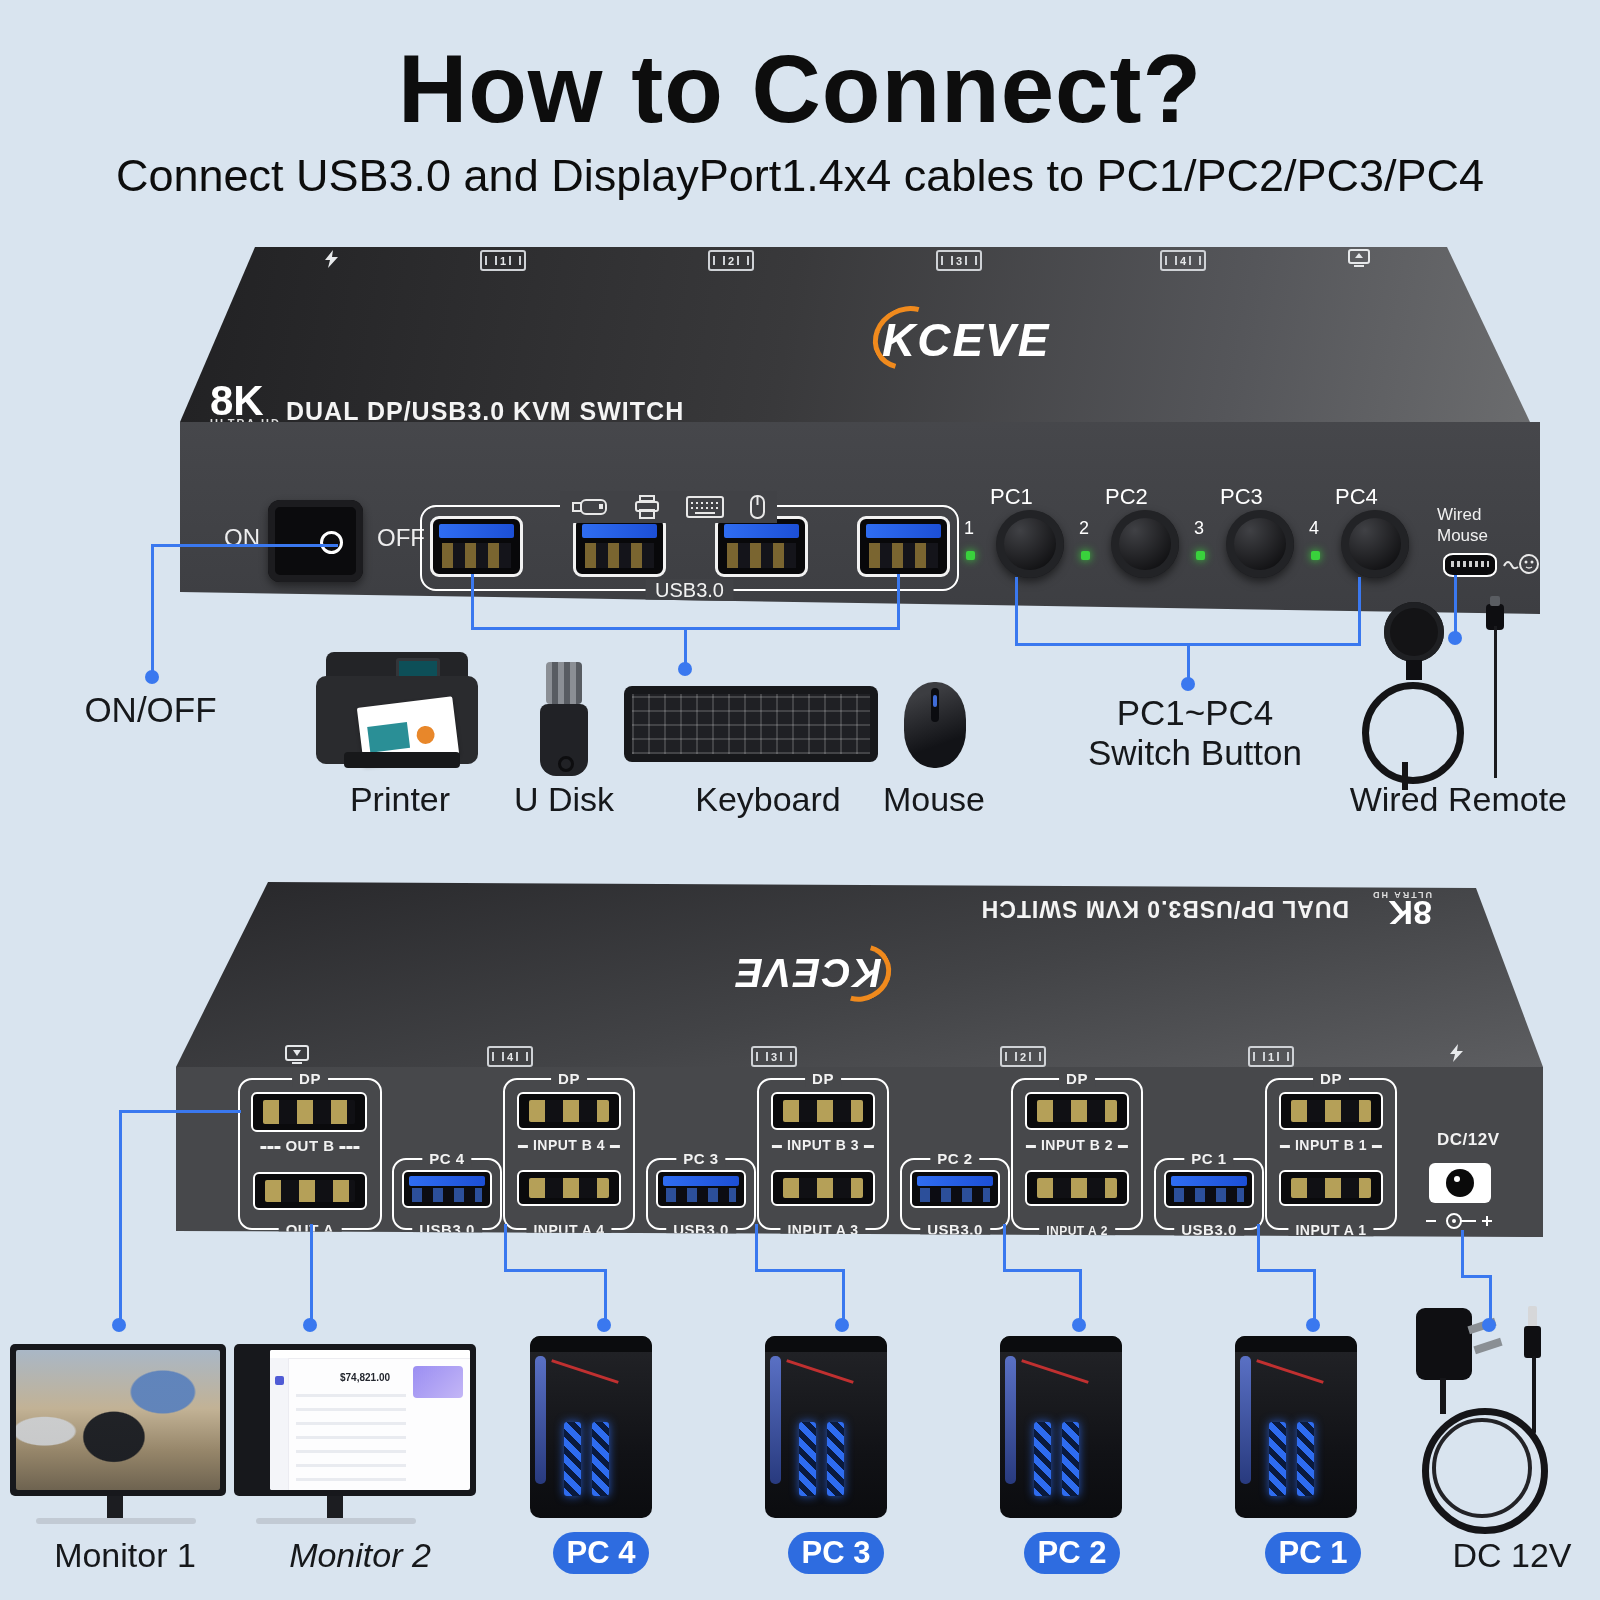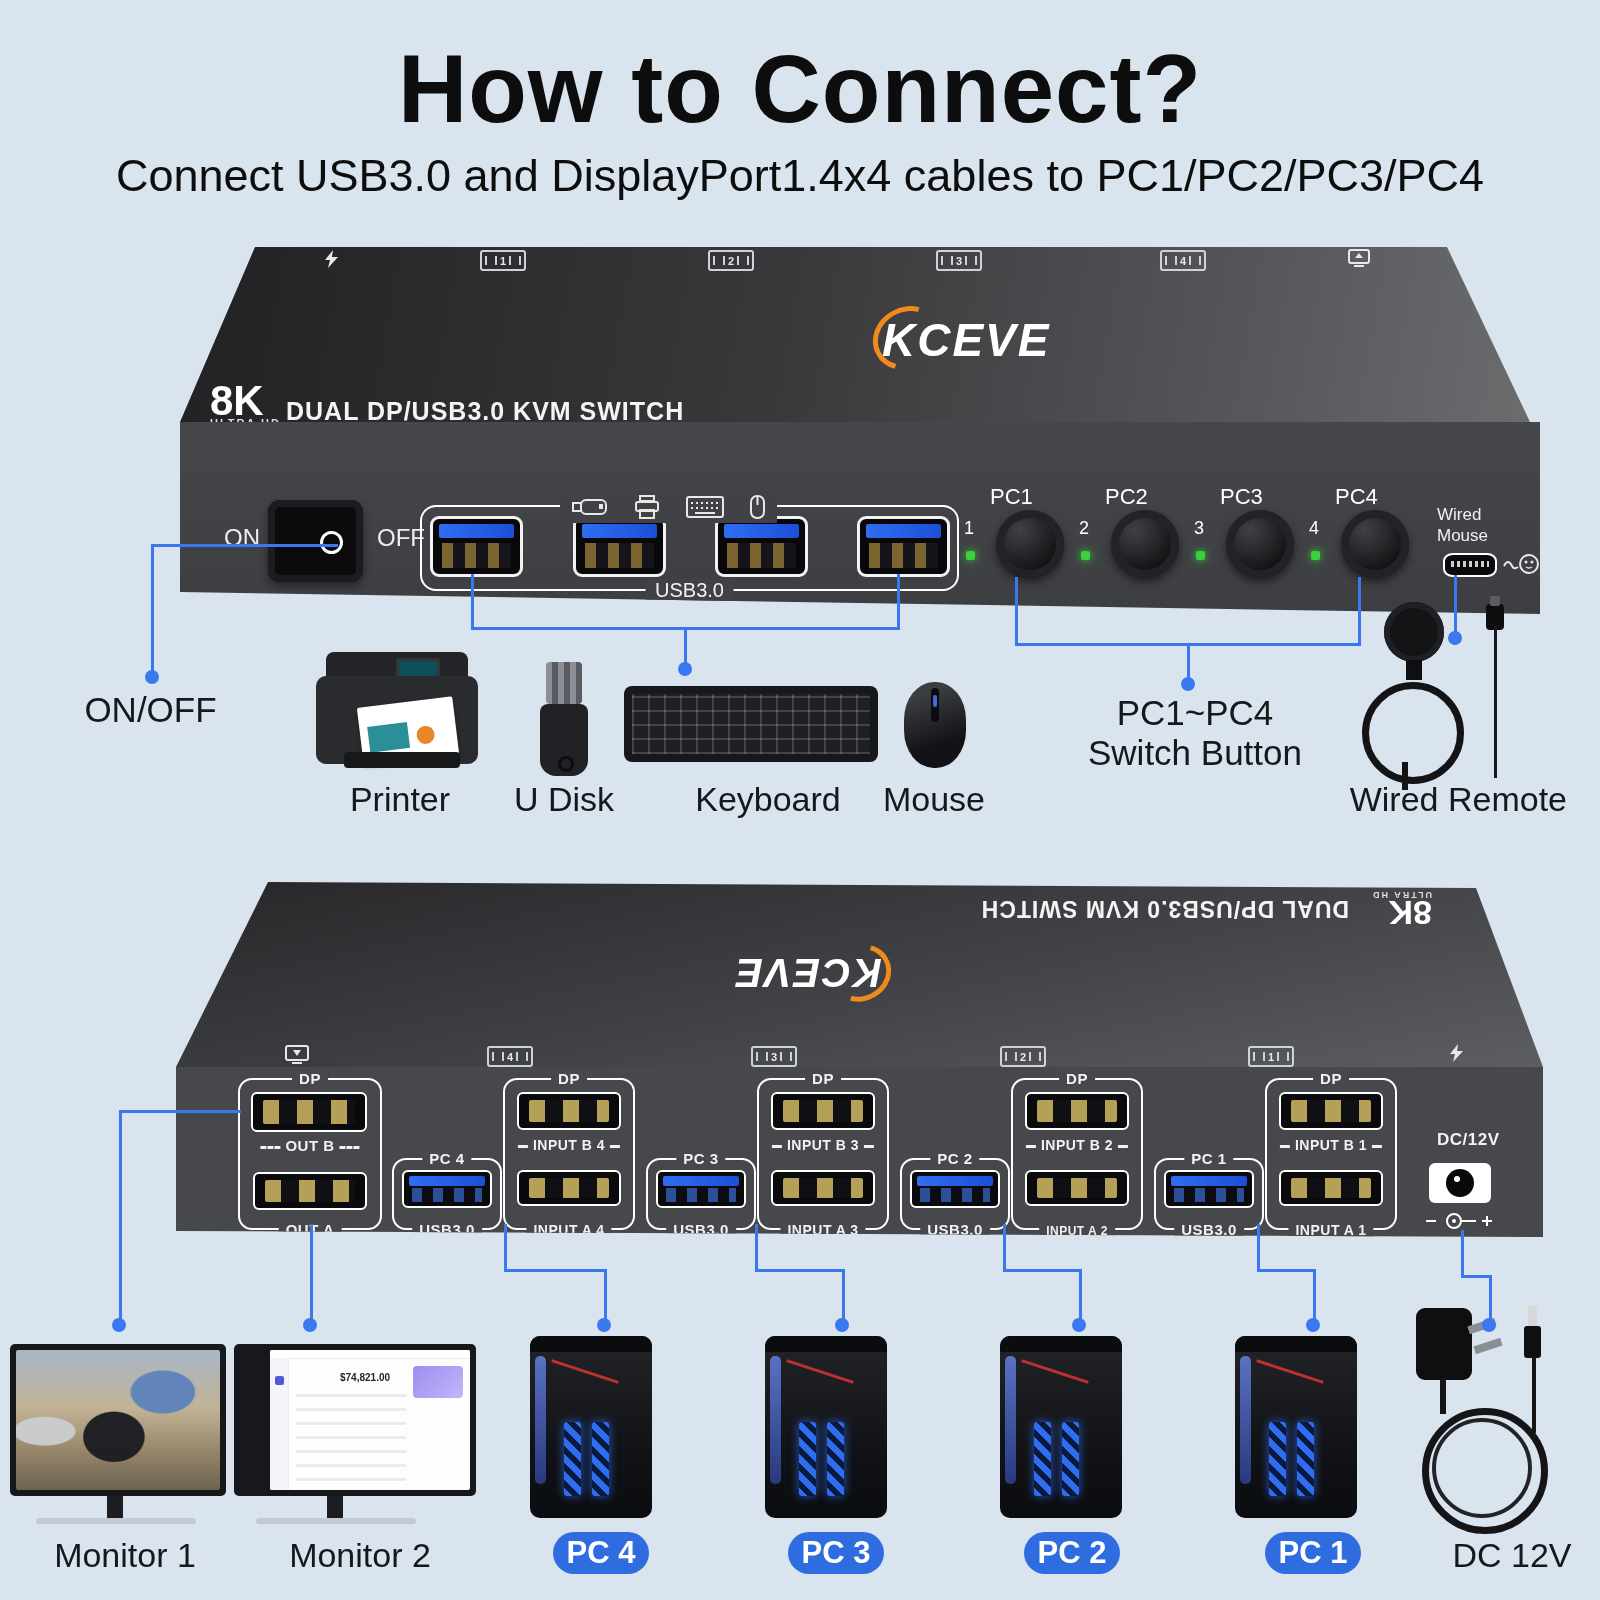--- a/index.html
+++ b/index.html
@@ -573,20 +573,20 @@
       <div class="p2"></div>
       <div class="drop"></div>
     <div class="loop"></div>
       <div class="loop2"></div>
       <div class="tip"></div>
       <div class="plg"></div>
       <div class="wire"></div>
   </div>
 
   <div class="lbl" style="left:35px;top:1536px;width:180px;">Monitor 1</div>
-  <div class="lbl" style="left:270px;top:1536px;width:180px;">Monitor 2</div>
+  <div class="lbl" style="left:270px;top:1536px;width:180px;font-style:italic;">Monitor 2</div>
   <div class="pill" style="left:553px;">PC 4</div>
   <div class="pill" style="left:788px;">PC 3</div>
   <div class="pill" style="left:1024px;">PC 2</div>
   <div class="pill" style="left:1265px;">PC 1</div>
   <div class="lbl" style="left:1432px;top:1536px;width:160px;">DC 12V</div>
 
 </div>
 
 </body></html>

